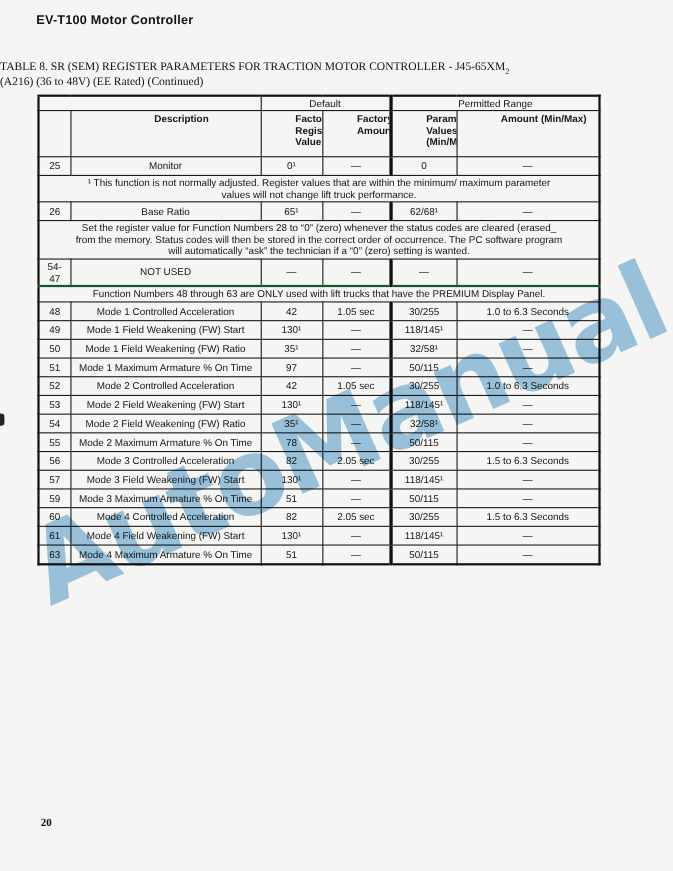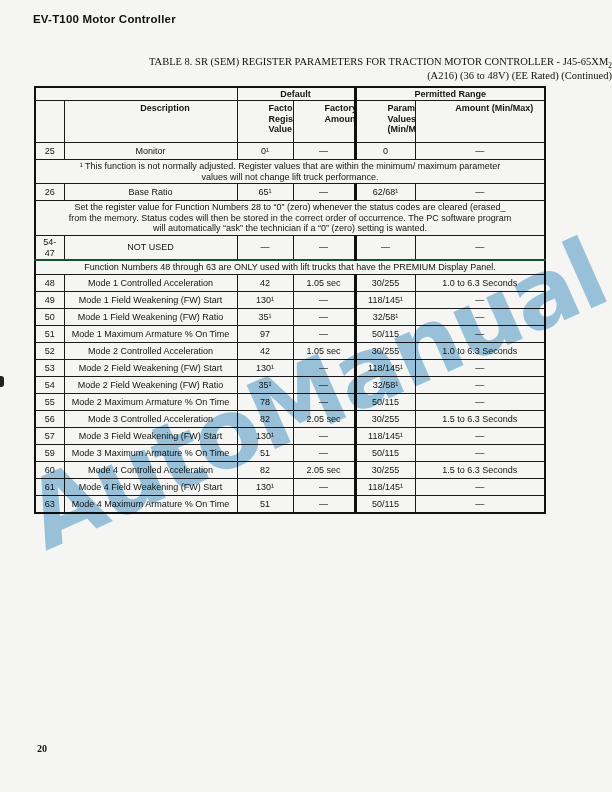--- a/index.html
+++ b/index.html
@@ -11,40 +11,40 @@
     font-family:"Liberation Sans",sans-serif;
     color:#161616;
   }
   .header-title{
     position:absolute;left:33px;top:13px;
     font-size:11.5px;font-weight:bold;letter-spacing:.2px;
     color:#111;
   }
   .table-title{
     position:absolute;left:0;top:56px;width:612px;
-    text-align:right;
+    text-align:left;
     font-family:"Liberation Serif",serif;
     font-size:10.5px;line-height:1.22;color:#111;
   }
   .table-title sub{font-size:7.5px;}
   table.params{
     position:absolute;left:34px;top:86px;
     width:510px;
     border-collapse:collapse;table-layout:fixed;
     font-size:9px;line-height:1.18;color:#141414;
   }
   table.params th,table.params td{
     border:1px solid #1a1a1a;
     padding:1px 2px;
     vertical-align:middle;
     text-align:center;
     overflow:hidden;
   }
   table.params{border:2px solid #111;}
-  tr.group-row th{height:12px;font-size:9px;font-weight:bold;padding:0 14px;}
+  tr.group-row th{height:12px;font-size:9px;font-weight:normal;padding:0 14px;}
   tr.group-row th.blank{border-top:2px solid #111;}
   tr.head-row th{
     height:38px;vertical-align:top;padding-top:2px;
     font-size:9px;font-weight:bold;padding-left:31px;
   }
   .pre{white-space:pre-line;}
   td.c0{white-space:pre-line;}
   td.c1{text-align:left;padding-left:4px;}
   .thickleft{border-left:3px solid #111 !important;}
   tr.thick-top td,tr.thick-top th{border-top:2px solid #14532d;}

